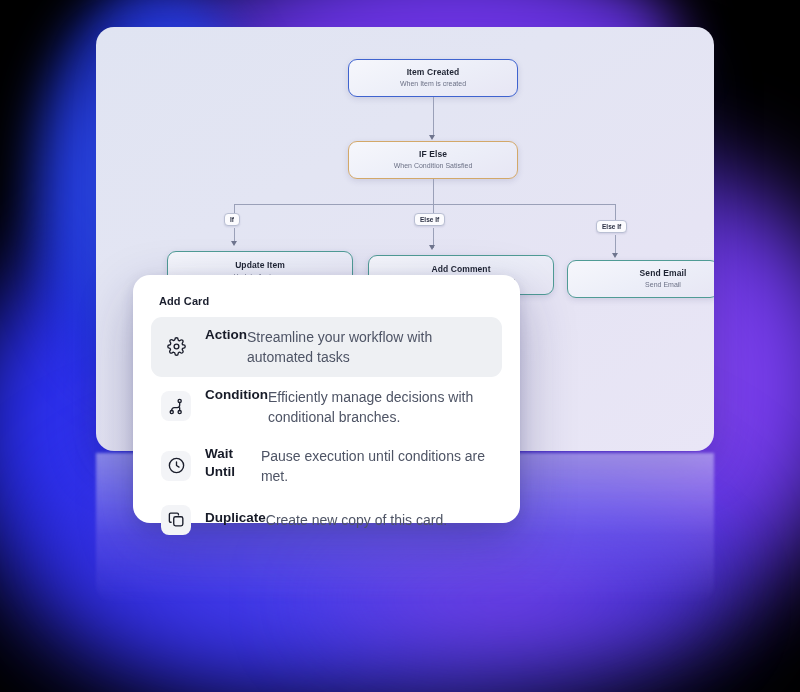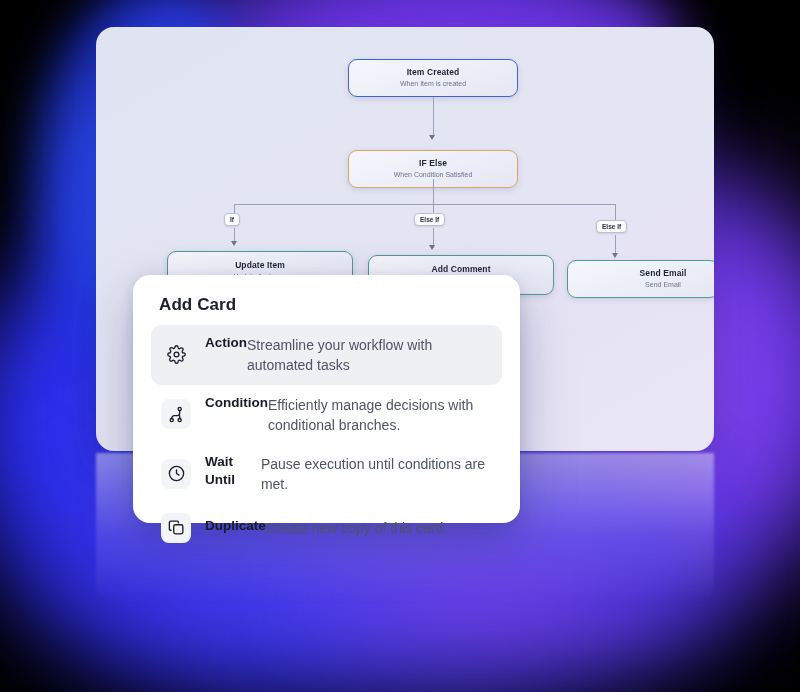--- a/index.html
+++ b/index.html
@@ -85,21 +85,21 @@
     box-shadow:0 1px 2px rgba(40,40,100,0.12);
   }
 
   
   .popup {
     position:absolute; left:133px; top:275px; width:387px; height:248px;
     background:#fff; border-radius:17px;
     box-shadow:0 22px 55px rgba(25,25,90,0.30), 0 4px 14px rgba(25,25,90,0.14);
     padding:20px 18px 12px 18px; z-index:5;
   }
-  .popup-title { font-size:17px; font-weight:700; color:#1b1f2e; margin:0 0 10px 8px; letter-spacing:.1px; }
+  .popup-title { font-size:11px; font-weight:700; color:#1b1f2e; margin:0 0 10px 8px; letter-spacing:.1px; }
   .menu { display:flex; flex-direction:column; }
   .menu-item {
     display:flex; align-items:center; gap:14px;
     padding:9px 10px; border-radius:11px; cursor:pointer;
   }
   .menu-item.selected { background:#eef0f3; }
   .mi-icon {
     width:30px; height:30px; flex:0 0 30px; border-radius:8px;
     background:#f3f4f7; display:flex; align-items:center; justify-content:center;
   }
@@ -136,21 +136,21 @@
     <div class="nodes">
 
       <div class="node trigger" style="left:252px; top:32px; width:170px; height:38px;">
         <div class="ttl">Item Created</div>
         <div class="sub">When Item is created</div>
       </div>
 
       <div class="line vline" style="left:336.5px; top:70px; height:40px;"></div>
       <div class="arrow" style="left:333px; top:108px;"></div>
 
-      <div class="node branch" style="left:252px; top:123px; width:170px; height:38px;">
+      <div class="node branch" style="left:252px; top:114px; width:170px; height:38px;">
         <div class="ttl">IF Else</div>
         <div class="sub">When Condition Satisfied</div>
       </div>
 
       <div class="line vline" style="left:336.5px; top:152px; height:25px;"></div>
 
       <div class="line hline" style="left:138px; top:177px; width:382px;"></div>
 
       <div class="line vline" style="left:138px;   top:177px; height:12px;"></div>
       <div class="line vline" style="left:336.5px; top:177px; height:12px;"></div>

